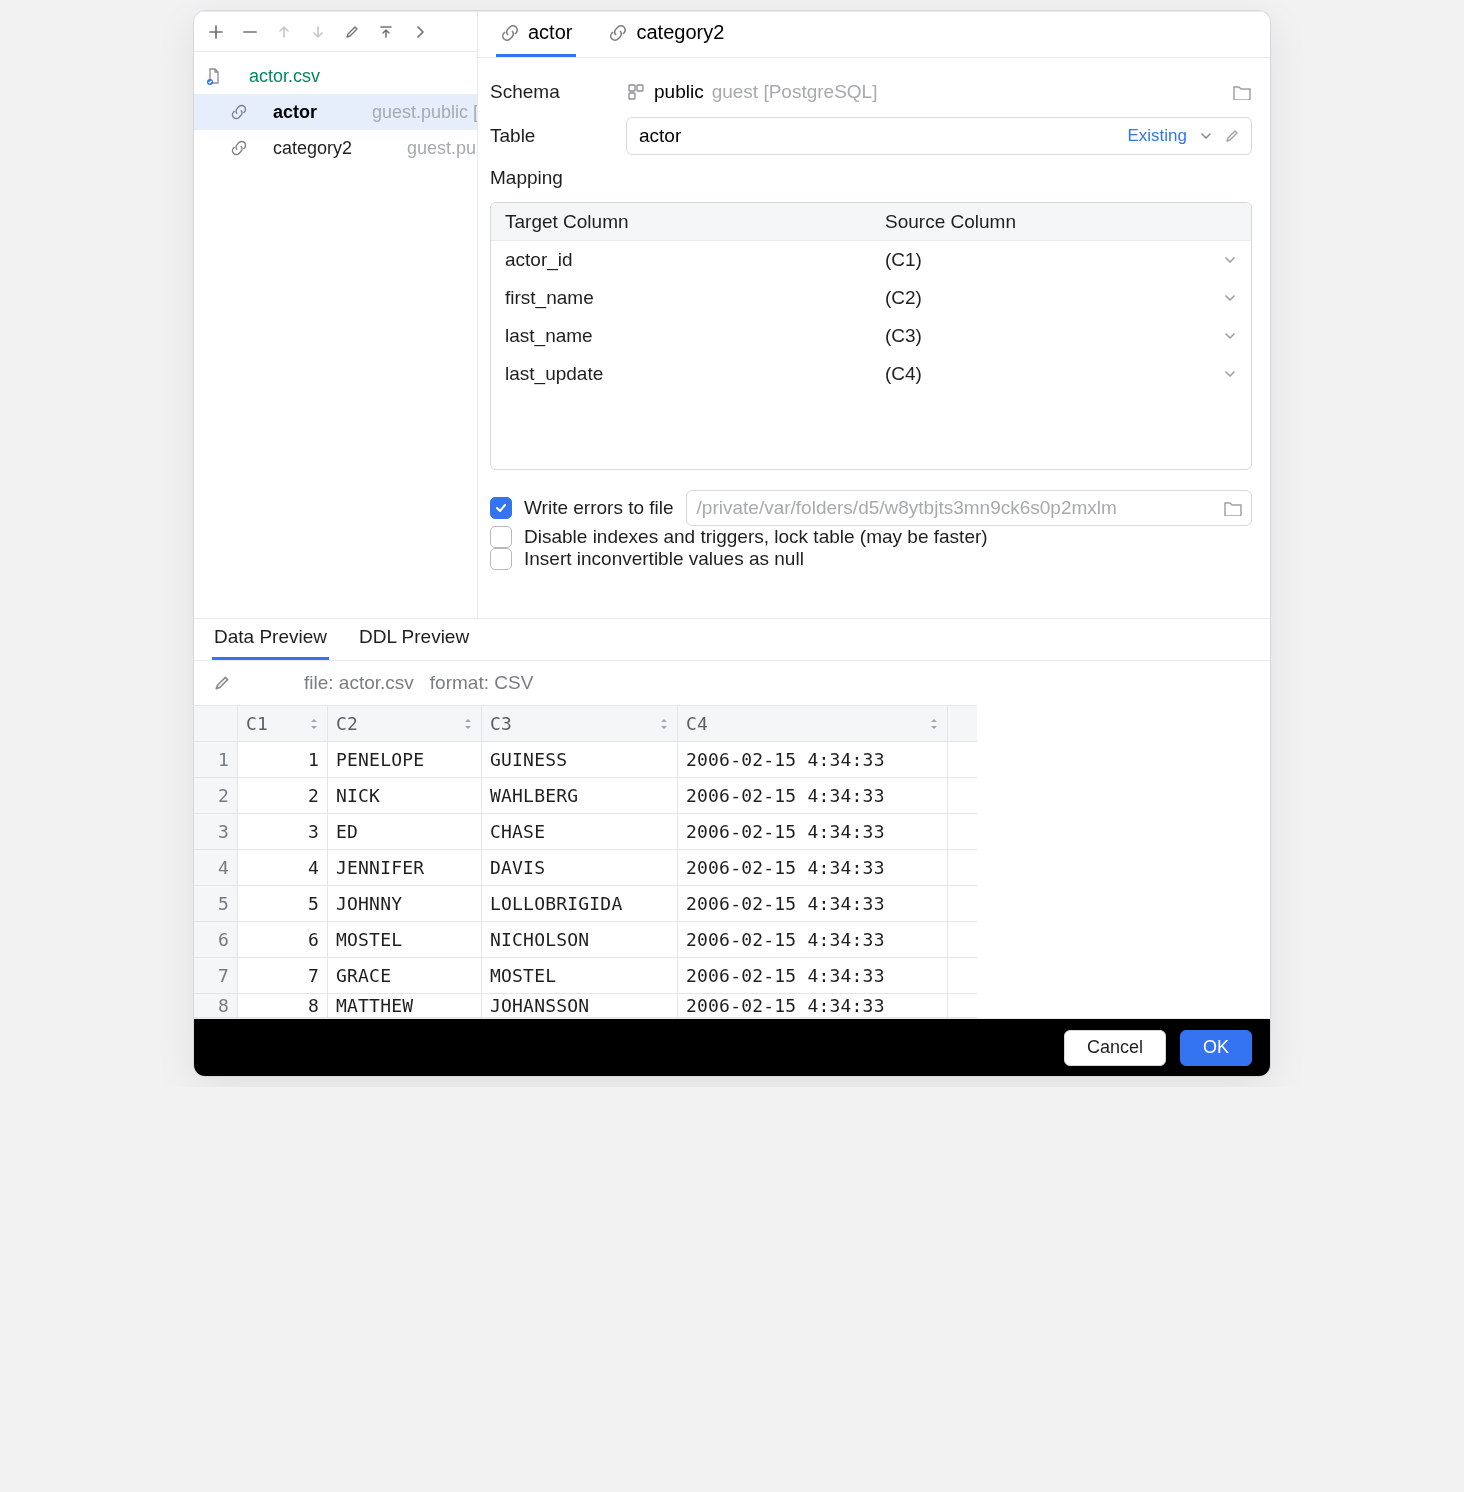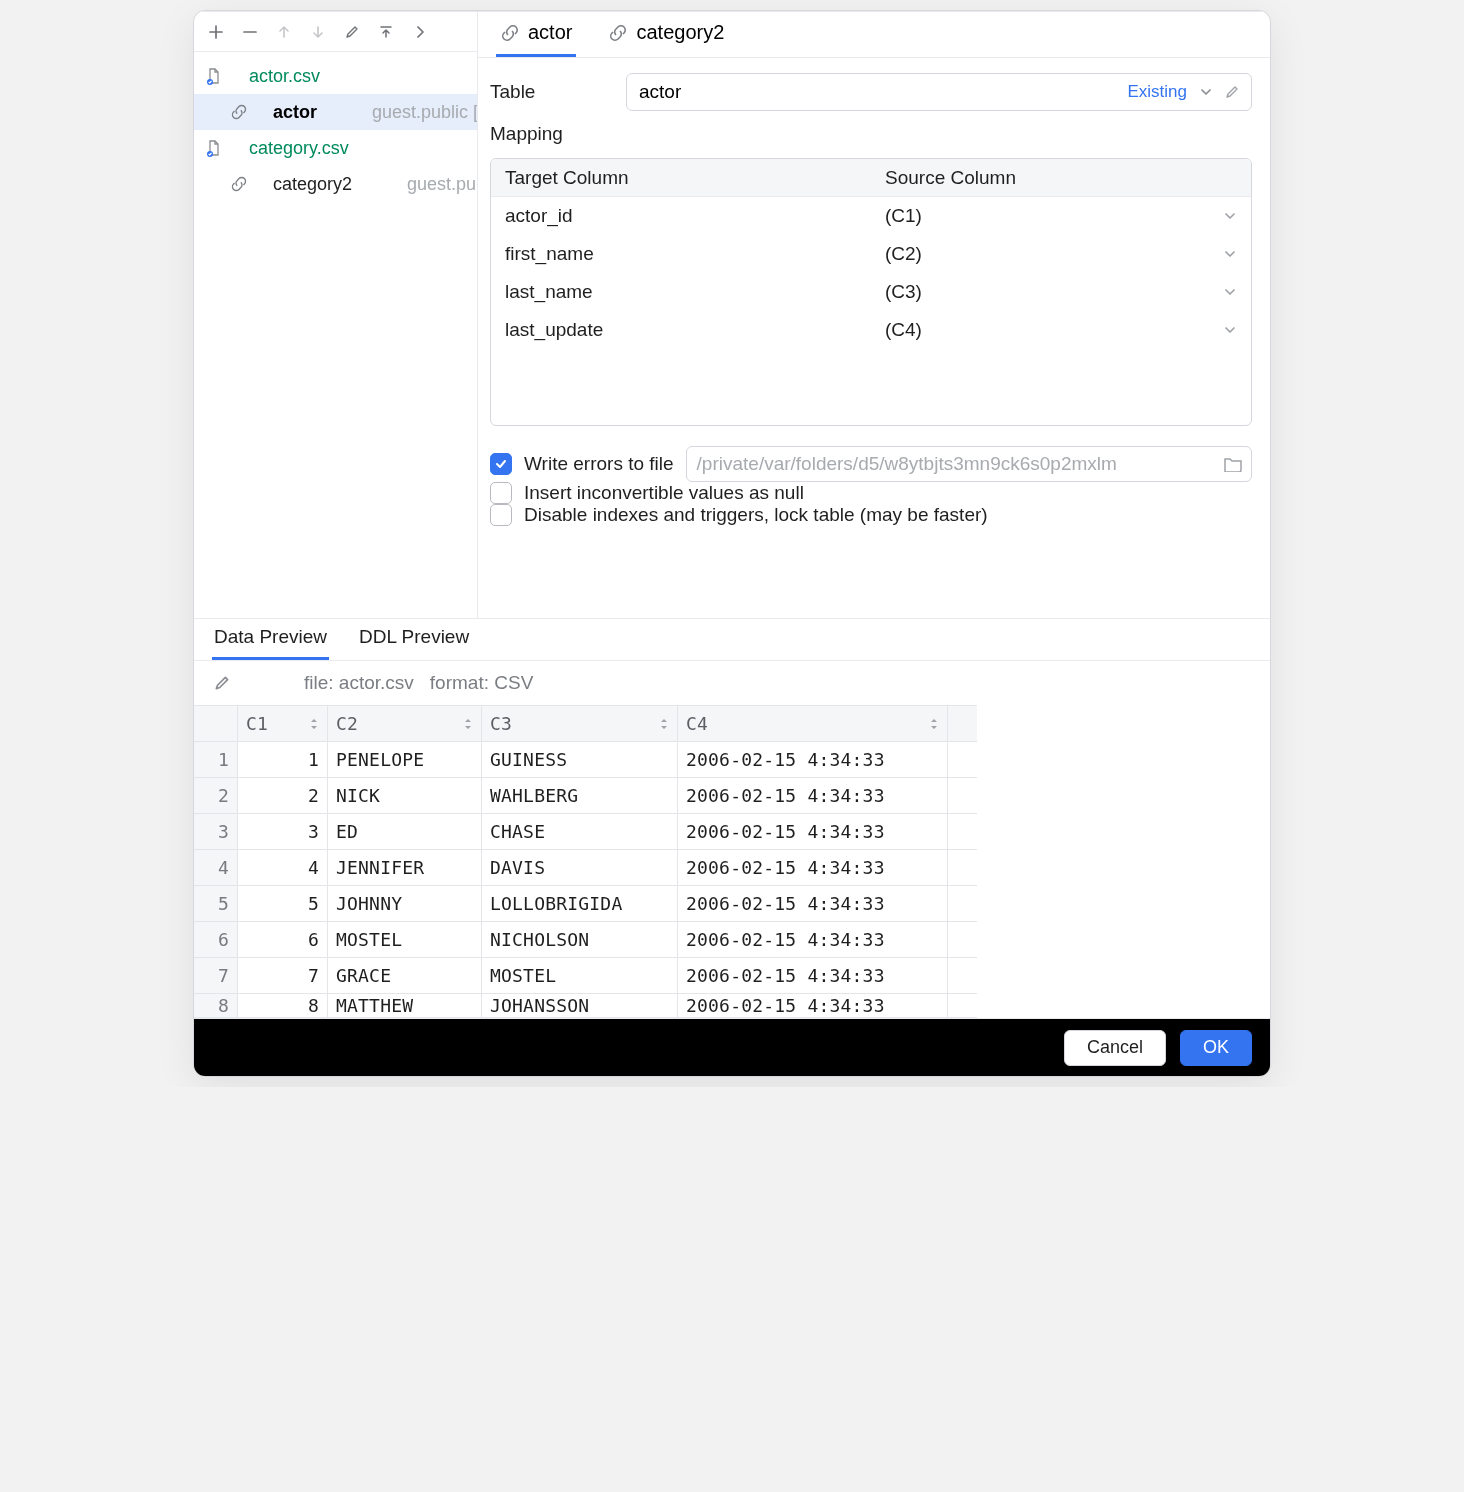--- a/index.html
+++ b/index.html
@@ -233,31 +233,20 @@
         <div class="tree-row indent sel">
           <span class="ico">
             <svg width="18" height="18" viewBox="0 0 20 20">
                 <path d="M8 12a4 4 0 0 1 0-6l2-2a4 4 0 0 1 6 6l-1 1M12 8a4 4 0 0 1 0 6l-2 2a4 4 0 0 1-6-6l1-1" stroke="#7c7f84" stroke-width="1.5" fill="none"></path>
               </svg>
           </span>
           <span class="tree-sub">actor</span>
           <span>&nbsp;</span>
           <span class="tree-meta">guest.public [Po</span>
         </div>
-        <div class="tree-row">
-          <span class="ico">
-            <svg width="18" height="18" viewBox="0 0 18 18">
-                <path d="M5 2h5l3 3v11H5z" fill="none" stroke="#8a8d92" stroke-width="1.3"></path>
-                <path d="M10 2v3h3" fill="none" stroke="#8a8d92" stroke-width="1.3"></path>
-                <circle cx="5" cy="15" r="3" fill="#3574f0"></circle>
-                <path d="M3.7 15l1 1 1.8-2" stroke="#fff" stroke-width="1.2" fill="none"></path>
-              </svg>
-          </span>
-          <span class="tree-file">category.csv</span>
-        </div>
         <div class="tree-row indent">
           <span class="ico">
             <svg width="18" height="18" viewBox="0 0 20 20">
                 <path d="M8 12a4 4 0 0 1 0-6l2-2a4 4 0 0 1 6 6l-1 1M12 8a4 4 0 0 1 0 6l-2 2a4 4 0 0 1-6-6l1-1" stroke="#7c7f84" stroke-width="1.5" fill="none"></path>
               </svg>
           </span>
           <span>category2</span>
           <span>&nbsp;</span>
           <span class="tree-meta">guest.publi</span>
         </div>
@@ -278,20 +267,39 @@
           <span class="ico">
             <svg width="20" height="20" viewBox="0 0 20 20">
                 <path d="M8 12a4 4 0 0 1 0-6l2-2a4 4 0 0 1 6 6l-1 1M12 8a4 4 0 0 1 0 6l-2 2a4 4 0 0 1-6-6l1-1" stroke="#7c7f84" stroke-width="1.6" fill="none"></path>
               </svg>
           </span>
           <span>category2</span>
         </div>
       </div>
 
       <div class="form">
+        <div class="form-row">
+          <div class="form-label">Schema</div>
+          <div class="schema-val">
+            <span class="ico">
+              <svg width="18" height="18" viewBox="0 0 18 18">
+                  <rect x="2" y="2" width="6" height="6" rx="1" fill="none" stroke="#8a8d92" stroke-width="1.4"></rect>
+                  <rect x="10" y="2" width="6" height="6" rx="1" fill="none" stroke="#8a8d92" stroke-width="1.4"></rect>
+                  <rect x="2" y="10" width="6" height="6" rx="1" fill="none" stroke="#8a8d92" stroke-width="1.4"></rect>
+                </svg>
+            </span>
+            <span class="schema-main">public</span>
+            <span class="schema-sub">guest [PostgreSQL]</span>
+            <span class="open-icon">
+              <svg width="20" height="16" viewBox="0 0 20 16">
+                  <path d="M2 3h5l2 2h9v9a2 2 0 0 1-2 2H2z" fill="none" stroke="#9fa2a7" stroke-width="1.5"></path>
+                </svg>
+            </span>
+          </div>
+        </div>
 
         <div class="form-row">
           <div class="form-label">Table</div>
           <div class="table-input">
             <input type="text" value="actor" style="">
             <span class="badge">Existing</span>
             <span class="chev-btn">
               <svg width="14" height="14" viewBox="0 0 14 14">
                   <path d="M3 5l4 4 4-4" stroke="#8b8e93" stroke-width="1.7" fill="none" stroke-linecap="round" stroke-linejoin="round"></path>
                 </svg>
@@ -374,25 +382,25 @@
             <span>/private/var/folders/d5/w8ytbjts3mn9ck6s0p2mxlm</span>
             <span class="open-icon">
               <svg width="20" height="16" viewBox="0 0 20 16">
                   <path d="M2 3h5l2 2h9v9a2 2 0 0 1-2 2H2z" fill="none" stroke="#9fa2a7" stroke-width="1.5"></path>
                 </svg>
             </span>
           </div>
         </div>
         <div class="opt-row">
           <span class="chk"></span>
-          <span>Insert inconvertible values as null</span>
+          <span>Disable indexes and triggers, lock table (may be faster)</span>
         </div>
         <div class="opt-row">
           <span class="chk"></span>
-          <span>Disable indexes and triggers, lock table (may be faster)</span>
+          <span>Insert inconvertible values as null</span>
         </div>
       </div>
     </div>
   </div>
 
   <div class="lower">
     <div class="preview-tabs">
       <div class="ptab active">Data Preview</div>
       <div class="ptab">DDL Preview</div>
     </div>

